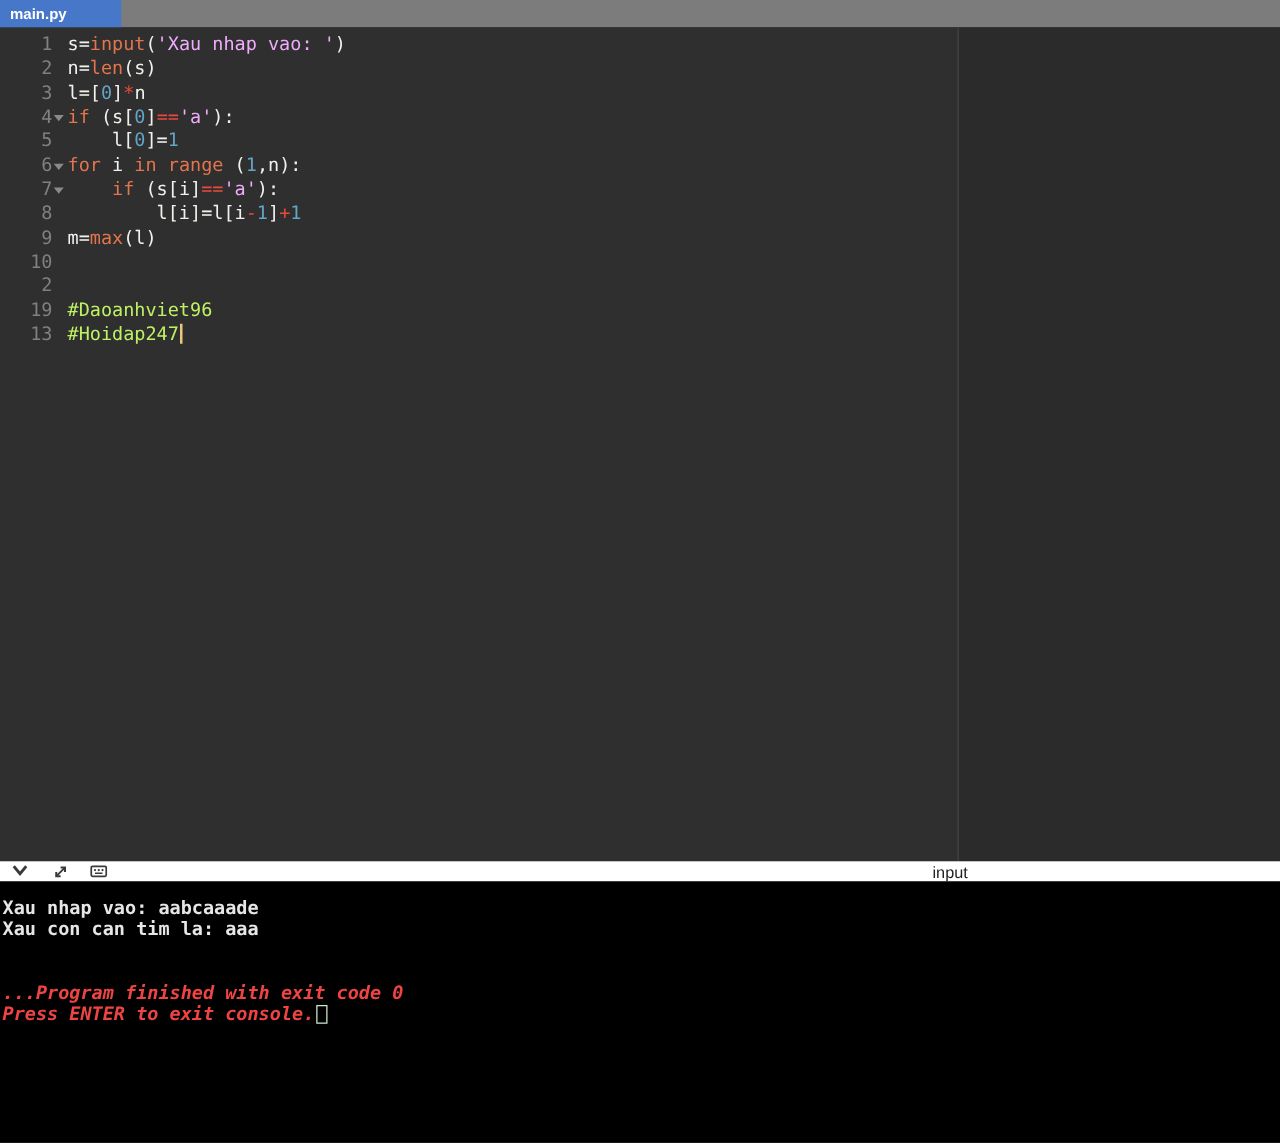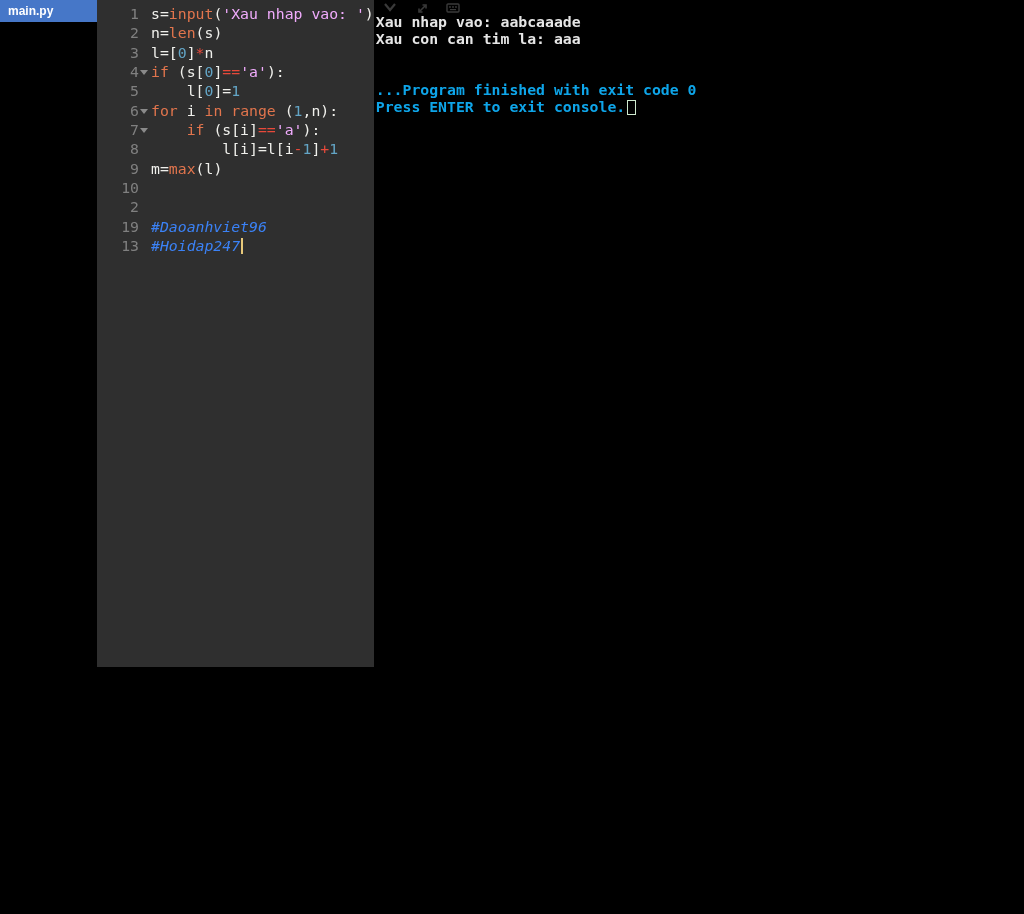--- a/index.html
+++ b/index.html
@@ -1,18 +1,18 @@
 <!DOCTYPE html>
 <html><head>
 <meta charset="utf-8">
 <style>
   * { margin:0; padding:0; box-sizing:border-box; }
   html,body { width:1024px; height:914px; overflow:hidden; }
   body { font-family:"DejaVu Sans Mono", monospace; background:#000; }
-  .app { width:1024px; height:882px; display:flex; flex-direction:row; }
+  .app { width:1024px; height:882px; display:flex; flex-direction:column; }
 
   
   .tabbar { height:22px; background:#7c7c7c; display:flex; flex:none; }
   .tab { width:97px; height:22px; background:#4677c8; color:#fff;
          font-family:"Liberation Sans", sans-serif; font-size:12px; font-weight:bold;
          display:flex; align-items:center; padding-left:8px; }
 
   
   .editor { height:667px; flex:none; background:#2f2f2f; position:relative; overflow:hidden; }
   .print-margin { position:absolute; left:766px; top:0; bottom:0; right:0;
@@ -23,36 +23,36 @@
   .gutter-num { position:absolute; right:12px; top:0; }
   .fold { position:absolute; right:3px; top:8px; width:0; height:0;
           border-left:4px solid transparent; border-right:4px solid transparent;
           border-top:5px solid #8a8a8a; }
   .code-cell { white-space:pre; }
   .tok-p { color:#f0f0ec; }
   .tok-k { color:#e2754d; }
   .tok-o { color:#e8493a; }
   .tok-s { color:#f0abfc; }
   .tok-n { color:#63a5c6; }
-  .tok-c { color:#3b82f6; font-style:italic; }
+  .tok-c { color:#bef264; }
   .cursor { display:inline-block; width:2px; height:16px; background:#e8c97a;
             vertical-align:-3px; margin-left:1px; }
 
   
   .console-bar { height:16px; flex:none; background:#ffffff; position:relative; }
   .cb-icon { position:absolute; top:2px; cursor:pointer; }
   .cb-icon svg { display:block; }
   .cb-label { position:absolute; left:746px; top:1px; color:#222;
               font-family:"Liberation Sans", sans-serif; font-size:13px; }
 
   
   .console { flex:1; background:#000; padding:13px 0 0 2px; font-size:14.8px; font-weight:bold; }
   .console-line { height:17px; line-height:17px; white-space:pre; }
   .console-line.out { color:#e6e6e6; }
-  .console-line.status { color:#0ea5e9; }
+  .console-line.status { color:#ef4444;font-style:italic; }
   .console-cursor { display:inline-block; width:9px; height:15px; border:1px solid #cfeacf;
                     vertical-align:-3px; margin-left:2px; }
 </style>
 </head>
 <body>
 
 <div class="app">
 
   <div class="tabbar">
     <div class="tab">

